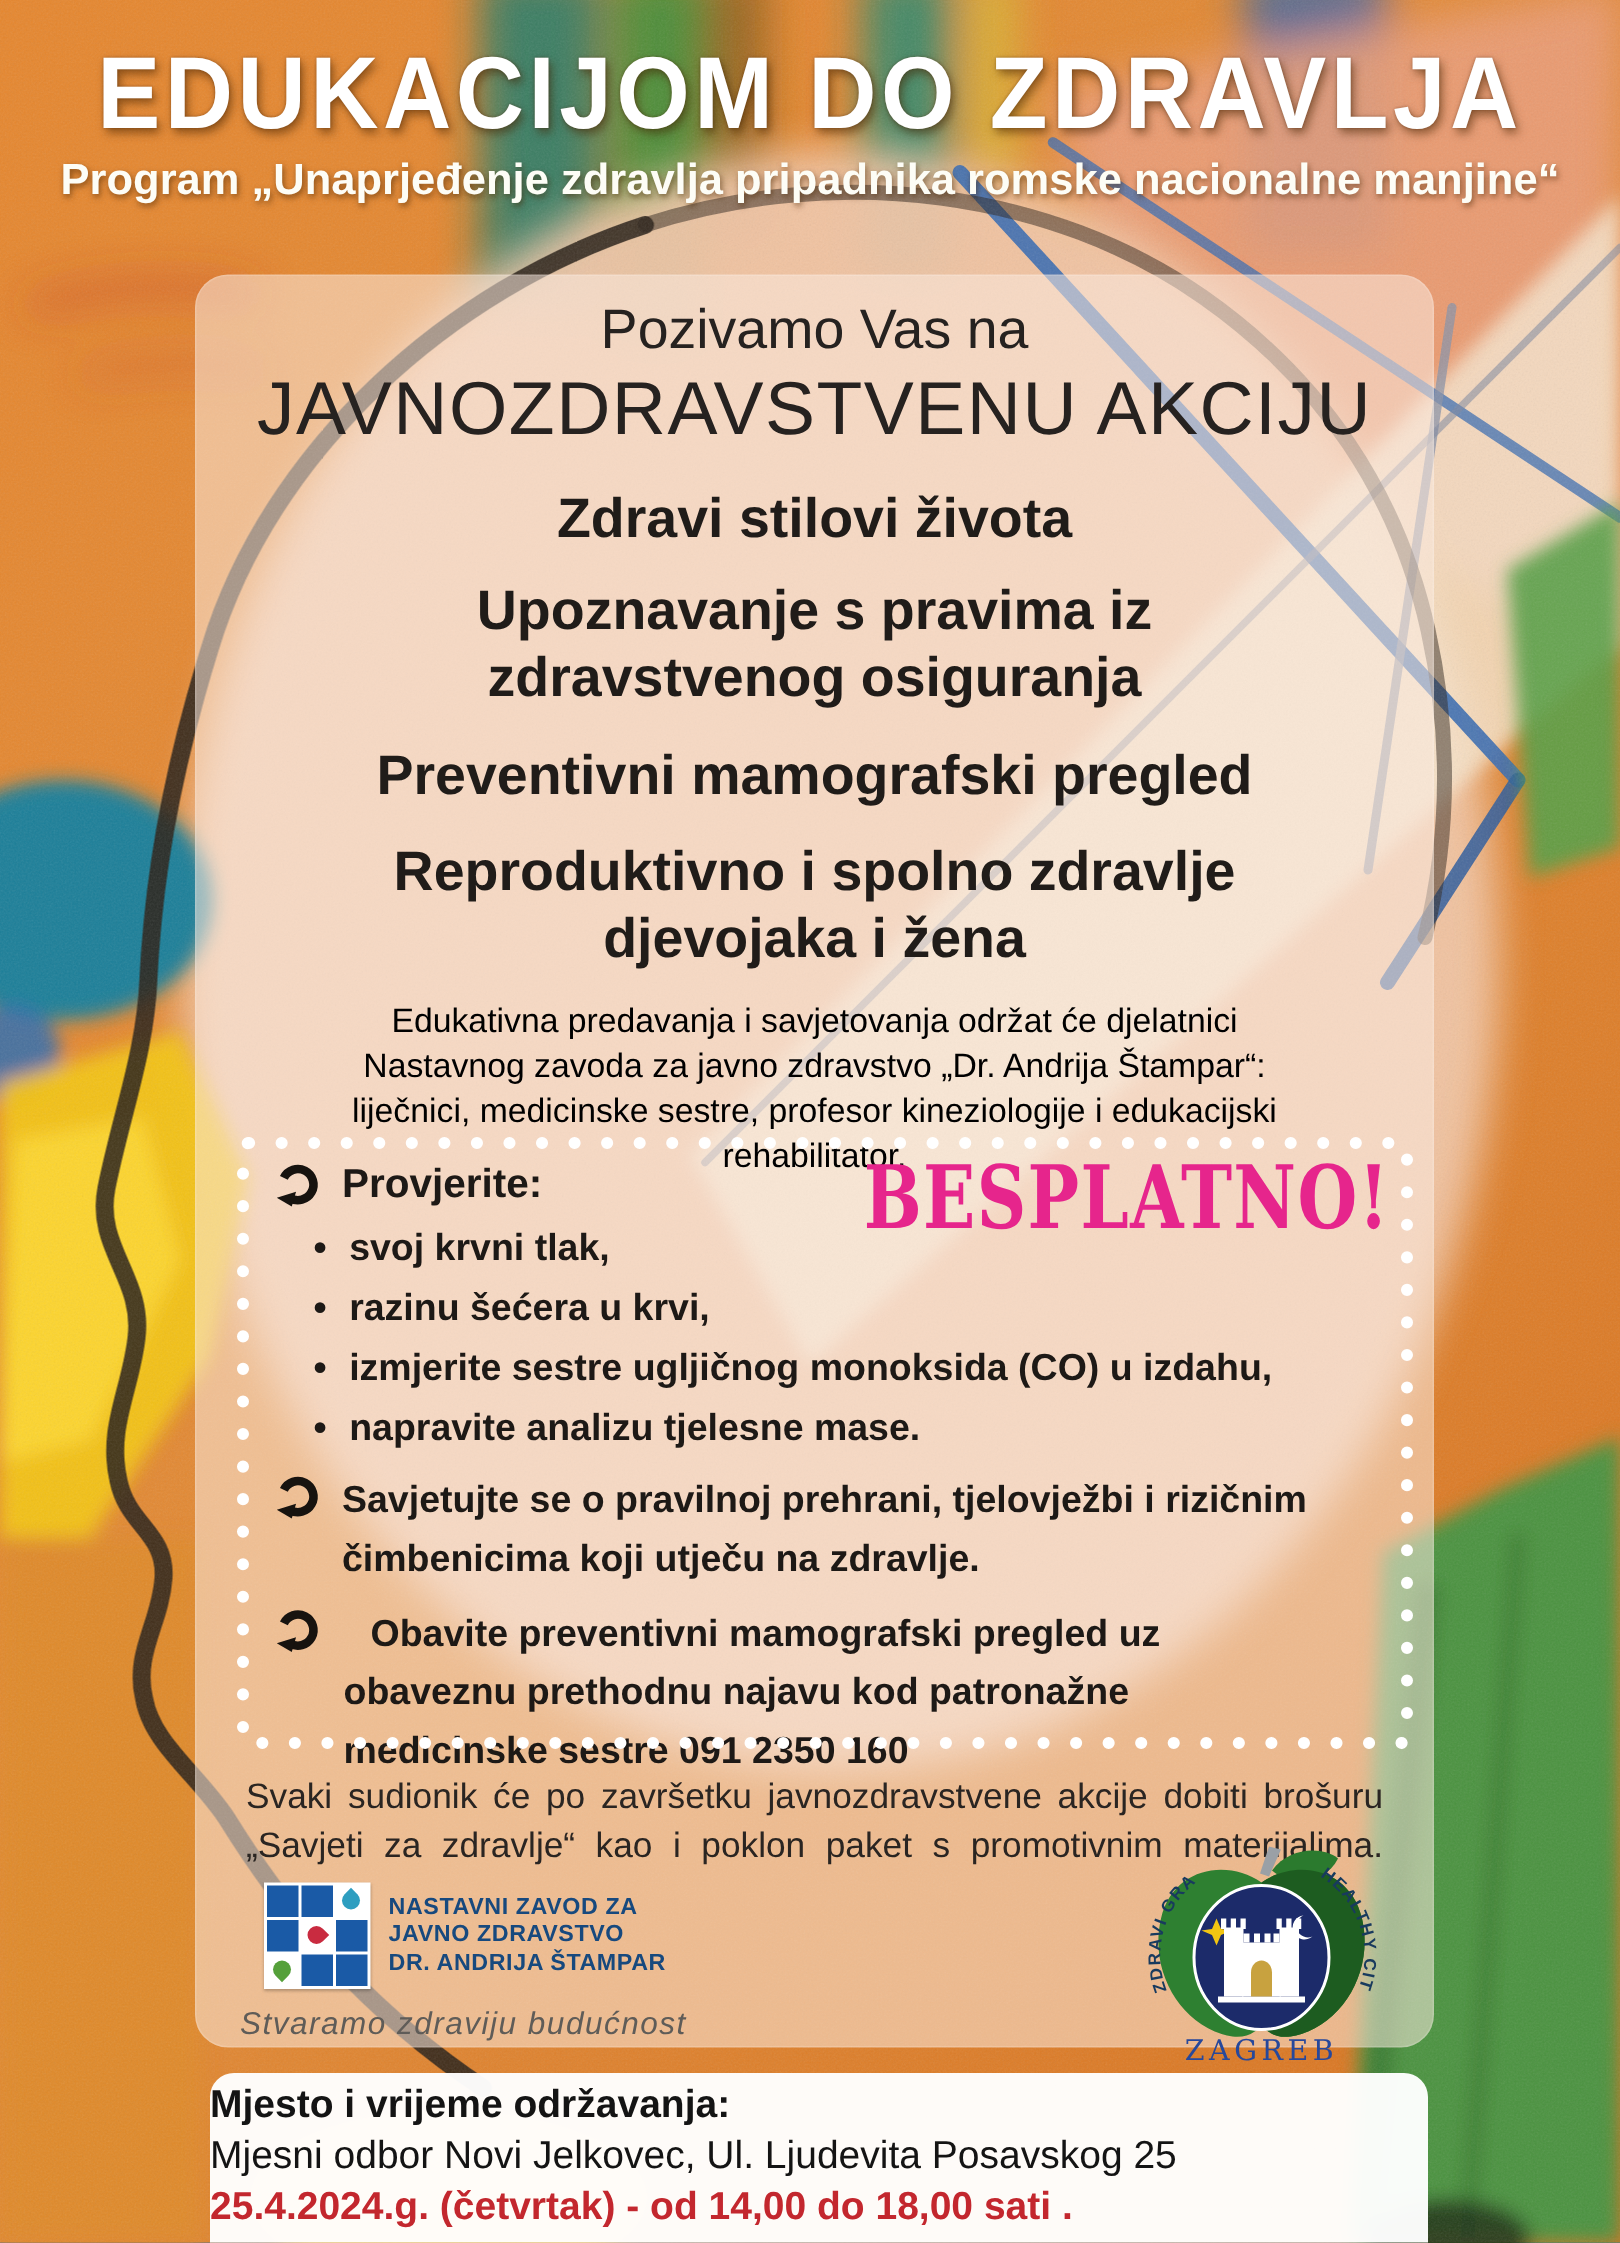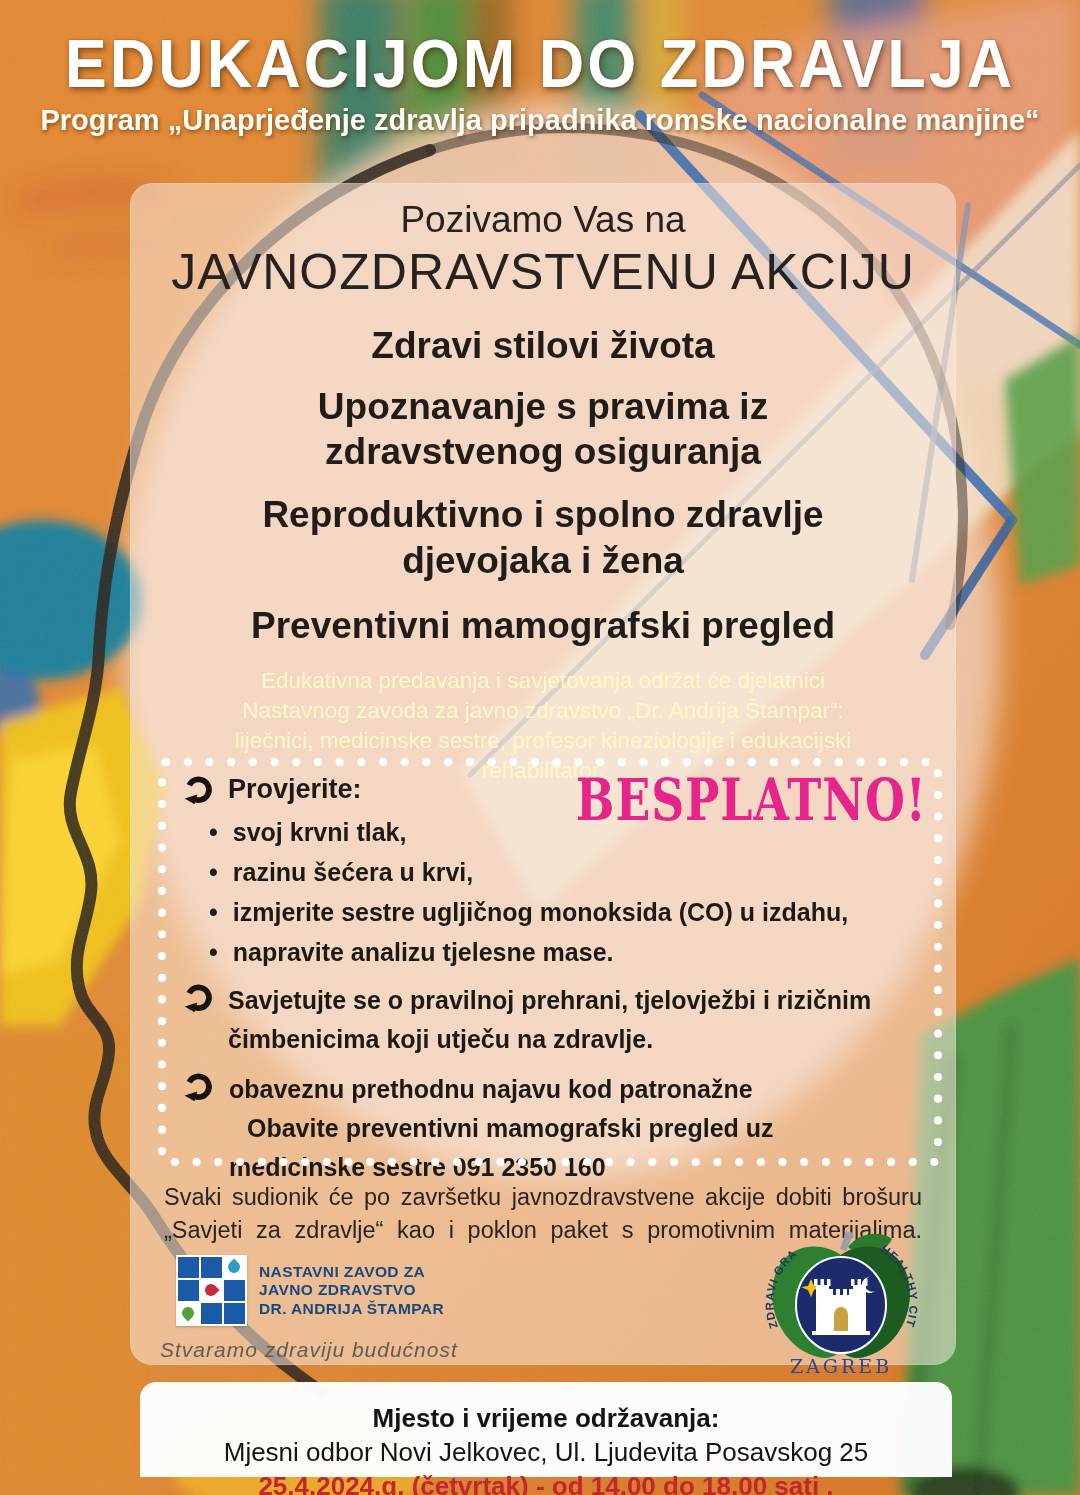--- a/index.html
+++ b/index.html
@@ -28,21 +28,21 @@
     box-shadow:0 0 0 1px rgba(255,255,255,0.15) inset;
     text-align:center;
   }
   .intro{margin-top:16px; font-size:37px; color:#262220;}
   .event-title{margin-top:2px; font-size:50px; letter-spacing:1px; color:#262220; white-space:nowrap;}
   .topic{font-weight:bold; font-size:37px; line-height:1.22; color:#201c19;}
   .t1{margin-top:22px;}
   .t2{margin-top:16px;}
   .t3{margin-top:18px;}
   .t4{margin-top:20px;}
-  .description{margin-top:18px; font-size:22.5px; line-height:1.33; color:#fef9c3;}
+  .description{margin-top:18px; font-size:22.5px; line-height:1.33; color:#000000;}
   
   .checklist{
     position:absolute; left:27px; top:574px; width:786px; height:410px;
     text-align:left; box-sizing:border-box; padding:16px 24px 10px 26px;
   }
   .dotted-border{position:absolute; inset:0; width:100%; height:100%; pointer-events:none;}
   .free-badge{
     position:absolute; top:8px; right:16px;
     font-family:"DejaVu Serif", serif; font-weight:bold; font-size:52px;
     color:#e6258c; letter-spacing:1px;
@@ -81,23 +81,23 @@
   }
   .drop.teal{background:#2e9ec0; border-radius:52% 52% 52% 0; transform:rotate(135deg);}
   .drop.red{background:#c92b40; transform:rotate(-135deg);}
   .drop.green{background:#55a03a; transform:rotate(-45deg);}
   .inst-name{margin-left:12px; font-size:15.5px; font-weight:bold; color:#17497e; line-height:1.17; letter-spacing:.4px; text-align:left;}
   .tagline{margin-top:12px; font-style:italic; font-size:21px; color:#5f5c58; letter-spacing:1px;}
   
   .hc-logo{position:absolute; right:0; top:-28px; width:170px; height:150px;}
   
   .footer-panel{
-    position:absolute; z-index:2; left:140px; top:1382px; width:812px; height:95px;
-    background:rgba(255,255,255,0.97); border-radius:16px 16px 0 0; text-align:center;
-    box-sizing:border-box; padding-top:19px;
+    position:absolute; z-index:2; left:140px; top:1382px; width:812px; height:113px;
+    background:rgba(255,255,255,0.97); border-radius:16px 16px 0 0; 
+    box-sizing:border-box; padding-top:3px;
   }
   .f-head{font-size:26px; font-weight:bold; color:#141414; line-height:34px;}
   .f-loc{font-size:26px; font-weight:normal; color:#141414; line-height:34px;}
   .f-date{font-size:26px; font-weight:bold; color:#c3272e; line-height:34px;}
 </style>
 </head>
 <body>
 
 <div class="poster">
 
@@ -180,26 +180,26 @@
     <div class="intro">Pozivamo Vas na</div>
     <div class="event-title">JAVNOZDRAVSTVENU AKCIJU</div>
 
     <div class="topic t1">
       <div>Zdravi stilovi života</div>
     </div>
     <div class="topic t2">
       <div>Upoznavanje s pravima iz</div>
       <div>zdravstvenog osiguranja</div>
     </div>
+    <div class="topic t4">
+      <div>Preventivni mamografski pregled</div>
+    </div>
     <div class="topic t3">
       <div>Reproduktivno i spolno zdravlje</div>
       <div>djevojaka i žena</div>
-    </div>
-    <div class="topic t4">
-      <div>Preventivni mamografski pregled</div>
     </div>
 
     <div class="description">
       <div>Edukativna predavanja i savjetovanja održat će djelatnici</div>
       <div>Nastavnog zavoda za javno zdravstvo „Dr. Andrija Štampar“:</div>
       <div>liječnici, medicinske sestre, profesor kineziologije i edukacijski</div>
       <div>rehabilitator.</div>
     </div>
 
     <div class="checklist">
@@ -246,22 +246,22 @@
           <div>čimbenicima koji utječu na zdravlje.</div>
         </div>
       </div>
 
       <div class="arrow-row item3">
         <svg class="arrow-ic" viewBox="0 0 24 24" aria-hidden="true">
           <path d="M5 8.2 A 8.3 8.3 0 1 1 8.2 18.9" fill="none" stroke="#17130f" stroke-width="4.6"></path>
           <polygon points="11.5,15.6 1.2,18.8 9.2,23.4" fill="#17130f"></polygon>
         </svg>
         <div class="txt check-line">
+          <div>Obavite preventivni mamografski pregled uz</div>
           <div style="margin-left:-18px">obaveznu prethodnu najavu kod patronažne</div>
-          <div>Obavite preventivni mamografski pregled uz</div>
           <div style="margin-left:-18px">medicinske sestre 091 2350 160</div>
         </div>
       </div>
     </div>
 
     <div class="note">
       <div class="jline">Svaki sudionik će po završetku javnozdravstvene akcije dobiti brošuru</div>
       <div class="jline">„Savjeti za zdravlje“ kao i poklon paket s promotivnim materijalima.</div>
     </div>
 

